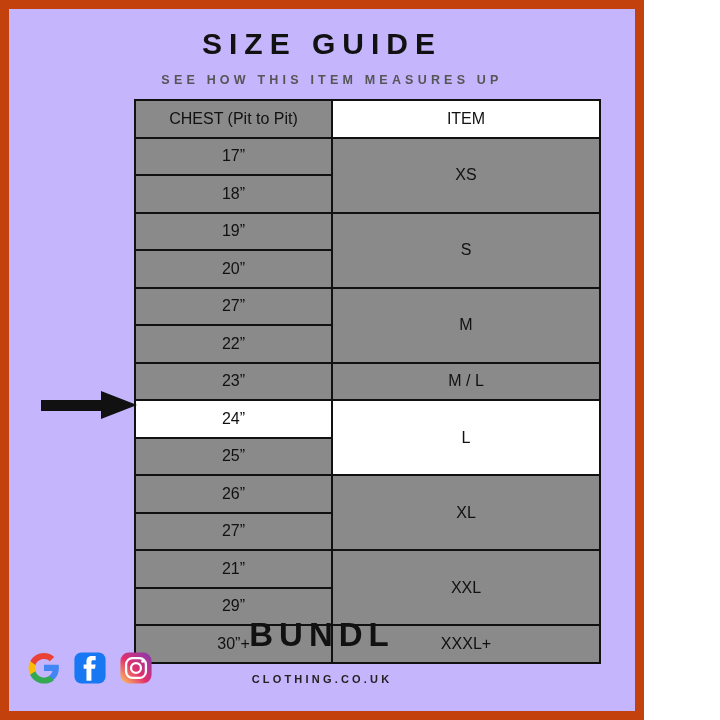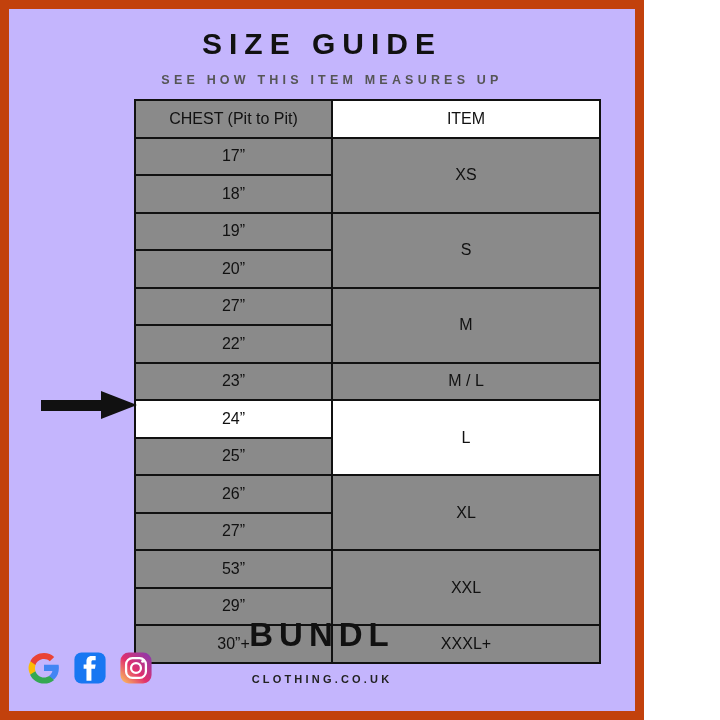--- a/index.html
+++ b/index.html
@@ -185,21 +185,21 @@
           <td class="chest">25”</td>
         </tr>
         <tr>
           <td class="chest">26”</td>
           <td class="sizecell" rowspan="2">XL</td>
         </tr>
         <tr>
           <td class="chest">27”</td>
         </tr>
         <tr>
-          <td class="chest">53”</td>
+          <td class="chest">21”</td>
           <td class="sizecell" rowspan="2">XXL</td>
         </tr>
         <tr>
           <td class="chest">29”</td>
         </tr>
         <tr>
           <td class="chest">30”+</td>
           <td class="sizecell">XXXL+</td>
         </tr>
       </tbody>

